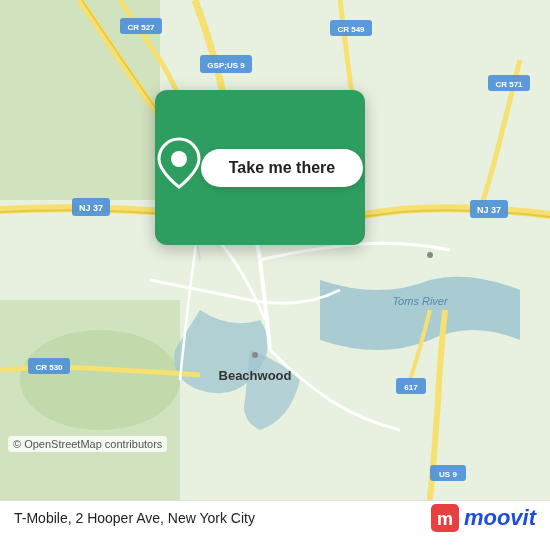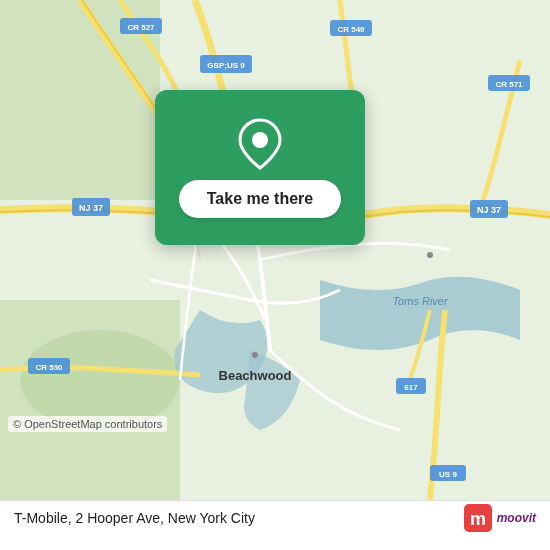--- a/index.html
+++ b/index.html
@@ -30,21 +30,20 @@
     
     #card-overlay {
       position: absolute;
       top: 90px;
       left: 155px;
       width: 210px;
       height: 155px;
       background-color: #2e9e60;
       border-radius: 12px;
       display: flex;
-      flex-direction: column;
       align-items: center;
       justify-content: center;
       box-shadow: 0 4px 16px rgba(0,0,0,0.25);
       cursor: pointer;
     }
 
     #take-me-there-btn {
       background: white;
       color: #222;
       border: none;
@@ -53,21 +52,21 @@
       font-size: 16px;
       font-weight: 600;
       cursor: pointer;
       white-space: nowrap;
       box-shadow: 0 2px 6px rgba(0,0,0,0.15);
     }
 
     
     #attribution {
       position: absolute;
-      bottom: 68px;
+      bottom: 48px;
       left: 8px;
       font-size: 11px;
       color: #555;
       background: rgba(255,255,255,0.75);
       padding: 2px 5px;
       border-radius: 3px;
     }
 
     
     #bottom-bar {
@@ -205,15 +204,15 @@
 </div>
 
 <div id="bottom-bar">
   <span id="location-text">T-Mobile, 2 Hooper Ave, New York City</span>
   <div id="moovit-logo">
 
     <svg id="moovit-logo-icon" width="28" height="28" viewBox="0 0 28 28" xmlns="http://www.w3.org/2000/svg">
       <rect width="28" height="28" rx="5" fill="#e84040"></rect>
       <text x="14" y="21" text-anchor="middle" font-size="18" fill="white" font-weight="bold" font-family="Arial">m</text>
     </svg>
-    <span id="moovit-text" style="font-size:12px;font-weight:700;color:#701a75;font-style:italic;">moovit</span>
+    <span id="moovit-text" style="font-size:22px;font-weight:700;color:#1d4ed8;font-style:italic;">moovit</span>
   </div>
 </div>
 
 </body></html>

